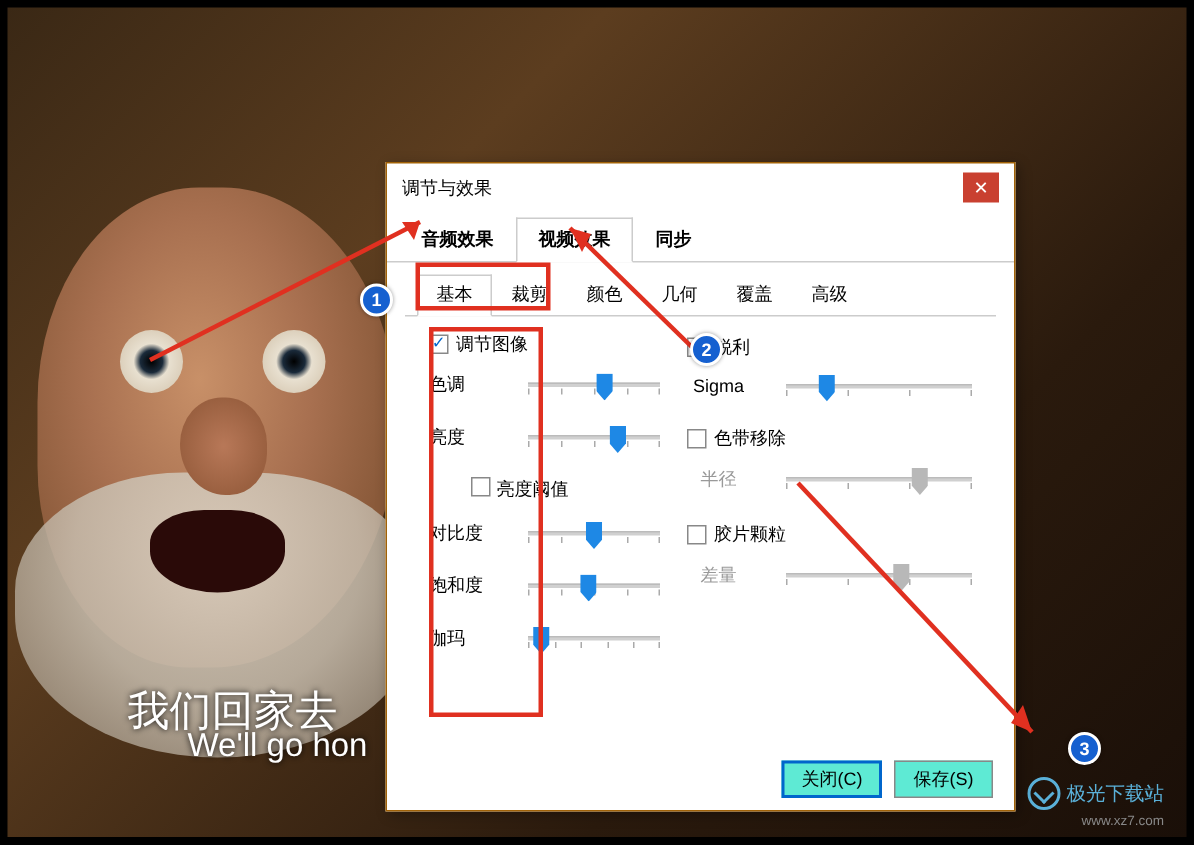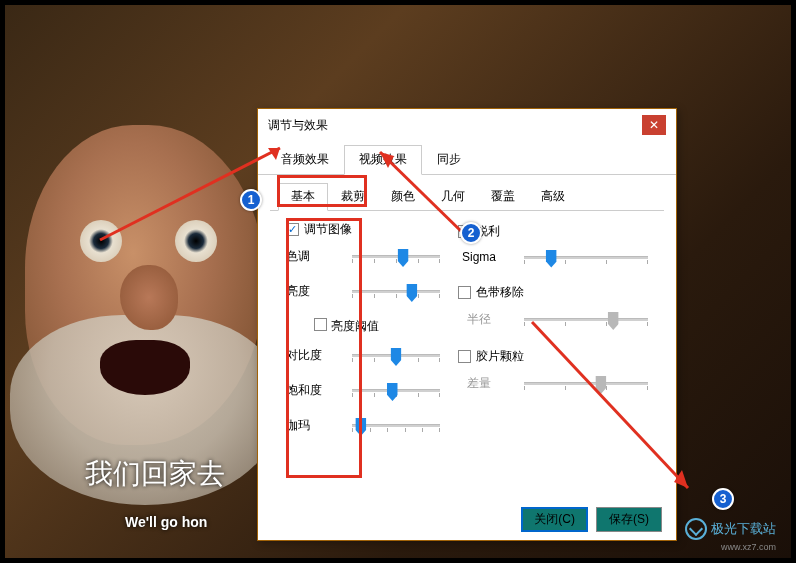--- a/index.html
+++ b/index.html
@@ -35,23 +35,22 @@
   position: absolute; left: -15px; top: 190px; width: 270px; height: 190px;
   background: radial-gradient(ellipse at 50% 30%, rgba(220,210,195,0.9) 0%, rgba(200,190,175,0.85) 50%, rgba(180,170,155,0.7) 80%, transparent 100%);
   border-radius: 50% 50% 60% 60%;
 }
 
 .subtitle-cn {
   position: absolute; bottom: 65px; left: 80px; color: #fff; font-size: 28px;
   text-shadow: 0 0 4px #000;
 }
 .subtitle-en {
-  position: absolute; bottom: 28px; left: 120px; color: #fff; font-size: 14px;
+  position: absolute; bottom: 48px; left: 120px; color: #fff; font-size: 22px;
   text-shadow: 0 0 4px #000;
-  font-weight: bold;
 }
 
 .watermark {
   position: absolute; right: 15px; bottom: 18px; color: #5ab0d8; font-size: 13px;
   display: flex; align-items: center; gap: 4px;
 }
 .wm-icon {
   width: 22px; height: 22px; border: 2px solid #5ab0d8; border-radius: 50%;
   position: relative; display: inline-block;
 }
@@ -67,21 +66,21 @@
   background: #fff; border: 1px solid #a16207; box-shadow: 2px 2px 8px rgba(0,0,0,0.3);
 }
 .dlg-title {
   padding: 6px 10px; font-size: 12px; display: flex; justify-content: space-between; align-items: center;
 }
 .close-btn {
   width: 24px; height: 20px; background: #c94030; color: #fff;
   display: flex; align-items: center; justify-content: center; font-size: 12px; cursor: pointer;
 }
 
-.tabs-main { display: flex; border-bottom: 1px solid #ccc; padding: 0 8px; margin-top: 4px; }
+.tabs-main { display: flex; border-bottom: 1px solid #ccc; padding: 0 8px; margin-top: 4px; font-weight: bold; }
 .tab-m { padding: 5px 14px; font-size: 12px; border: 1px solid transparent; cursor: pointer; }
 .tab-m.active { border: 1px solid #ccc; border-bottom: 1px solid #fff; margin-bottom: -1px; background: #fff; }
 
 .tabs-sub { display: flex; border-bottom: 1px solid #ccc; padding: 0 8px; margin: 8px 12px 0; }
 .tab-s { padding: 4px 12px; font-size: 12px; border: 1px solid transparent; cursor: pointer; }
 .tab-s.active { border: 1px solid #ccc; border-bottom: 1px solid #fff; margin-bottom: -1px; background: #fff; }
 
 .content { display: flex; padding: 10px 28px 0; gap: 18px; height: 300px; }
 .col-left { flex: 1; }
 .col-right { width: 190px; }
@@ -126,21 +125,21 @@
   position: absolute; width: 22px; height: 22px; border-radius: 50%;
   background: #1560d0; border: 2px solid #fff; color: #fff;
   display: flex; align-items: center; justify-content: center; font-size: 12px; font-weight: bold;
   box-shadow: 0 0 3px rgba(0,0,0,0.4);
 }
 
 .dlg-footer {
   position: absolute; bottom: 8px; right: 14px; display: flex; gap: 8px;
 }
 .dlg-btn {
-  padding: 3px 12px; font-size: 12px; border: 1px solid #888; background: #0f766e; cursor: pointer;
+  padding: 3px 12px; font-size: 12px; border: 1px solid #888; background: #5eead4; cursor: pointer;
 }
 .dlg-btn.highlight { border: 2px solid #0066cc; padding: 2px 11px; }
 
 .sub-chk-row { display: flex; align-items: flex-start; gap: 4px; font-size: 12px; margin-bottom: 12px; padding-left: 28px; }
 </style>
 </head>
 <body>
 
 <div class="video-bg">
   <div class="face">

